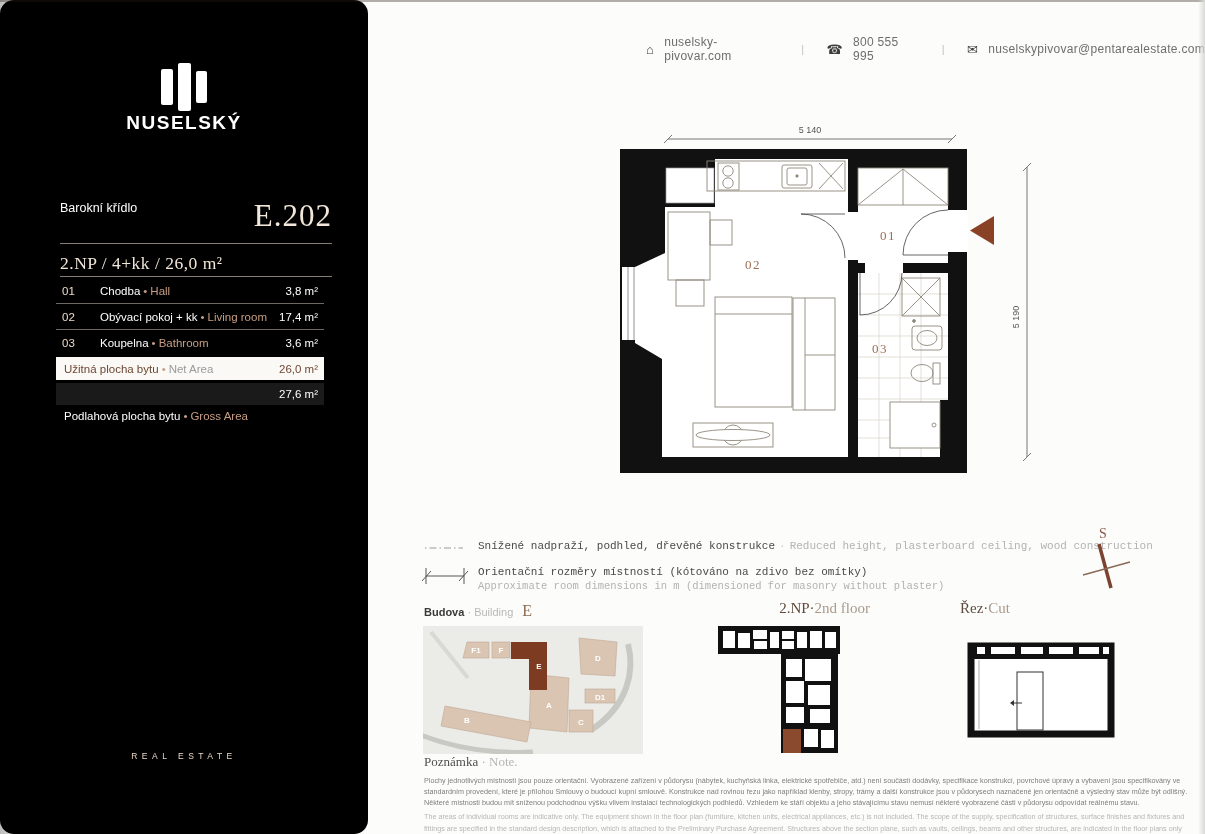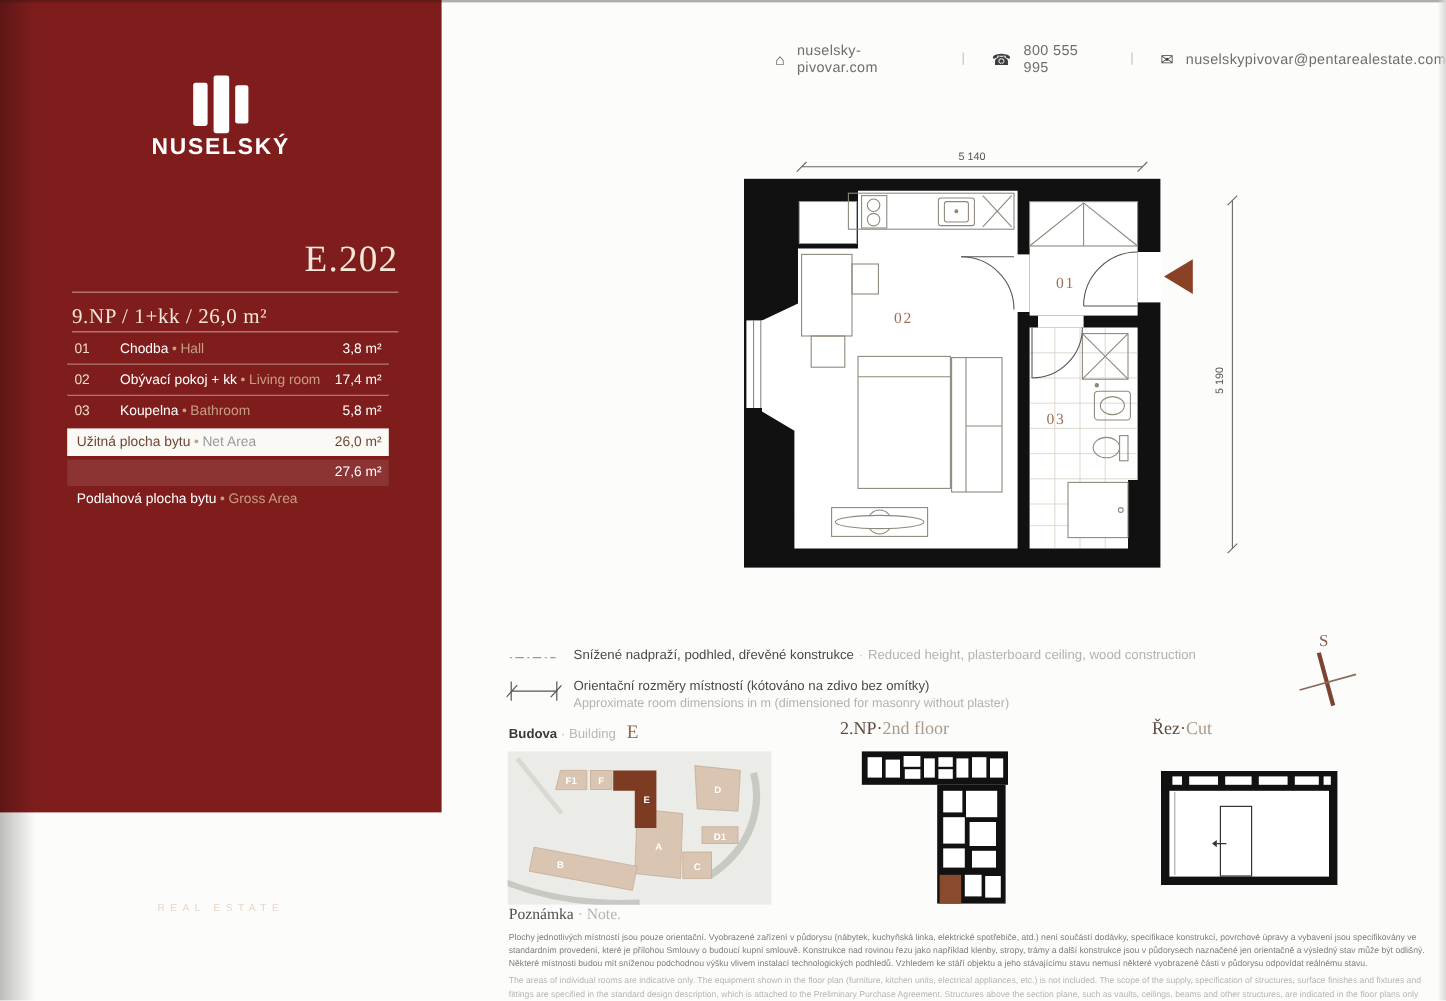--- a/index.html
+++ b/index.html
@@ -6,21 +6,21 @@
   body{font-family:"Liberation Sans",sans-serif;}
   .page{position:relative;width:1205px;height:834px;background:#fcfcfb;overflow:hidden;}
   .abs{position:absolute;}
   .serif{font-family:"Liberation Serif",serif;}
 
   
   .scan-top{left:0;top:0;width:100%;height:2px;background:rgba(40,25,18,.35);z-index:50;}
   .scan-right{right:0;top:0;width:7px;height:100%;background:linear-gradient(to right,rgba(255,255,255,0),#d9d9d6);z-index:50;}
 
   
-  .sidebar{left:0;top:0;width:368px;height:677px;background:#7f1d1d;color:#fff;}
+  .sidebar{left:0;top:0;width:368px;height:834px;background:#000000;color:#fff;border-radius:14px;}
   .sidebar-shade{left:0;top:0;width:30px;height:834px;background:linear-gradient(to right,rgba(0,0,0,.25),rgba(0,0,0,0));}
   .logo-bars{left:0;top:62px;width:368px;display:flex;justify-content:center;align-items:center;gap:5px;height:50px;}
   .bar{background:#fff;border-radius:2px;}
   .bar1{width:12px;height:36px;}
   .bar2{width:13px;height:48px;}
   .bar3{width:11px;height:32px;}
   .brand{left:0;top:112px;width:368px;text-align:center;font-weight:bold;font-size:19px;letter-spacing:1.5px;line-height:1.18;color:#fff;}
   .unit-block{left:60px;top:201px;width:272px;}
   .unit-left{font-size:12.5px;line-height:1.25;}
   .unit-left .cz{color:#fff;font-weight:bold;}
@@ -50,21 +50,21 @@
   .penta .nm{font-size:21px;font-weight:bold;letter-spacing:4px;color:#fff;}
   .penta .sub{font-size:8.5px;letter-spacing:4.5px;color:#e8d7c6;margin-top:3px;}
 
   
   .contact{left:646px;top:35px;display:flex;align-items:center;font-size:12px;color:#6e6e6e;letter-spacing:.3px;}
   .contact .icon{font-size:13px;color:#3d3d3d;margin-right:10px;}
   .contact .div{color:#c2c2c2;margin:0 22px;font-size:11px;}
   .contact a{color:#6e6e6e;text-decoration:none;}
 
   
-  .legend-row{font-size:11px;color:#4a4a4a;}
+  .legend-row{font-size:11px;color:#4a4a4a;font-family:Liberation Mono, monospace;}
   .legend-row .en{color:#b3b3b3;}
   .legend-sep{color:#c9c9c9;padding:0 4px;}
   .legend2-en{font-size:10.5px;color:#b3b3b3;margin-top:2px;}
 
   
   .phead{font-size:15px;color:#5f4c3f;}
   .phead .lite{color:#a9998b;}
   .bud-head{font-size:11px;color:#3a3a3a;font-weight:bold;}
   .bud-head .lite{color:#b8b8b8;font-weight:normal;}
   .bud-head .bigE{font-family:"Liberation Serif",serif;font-size:16px;color:#8a6a52;font-weight:normal;margin-left:6px;}
@@ -92,43 +92,44 @@
       <div class="bar bar1"></div>
       <div class="bar bar2"></div>
       <div class="bar bar3"></div>
     </div>
     <div class="abs brand">
       <div>NUSELSKÝ</div>
     </div>
 
     <div class="abs unit-block">
       <div class="unit-left">
+        <div>Barokní křídlo</div>
       </div>
       <div class="unit-code serif">E.202</div>
     </div>
     <div class="abs rule rule-a"></div>
 
-    <div class="abs summary serif">9.NP / 1+kk / 26,0 m²</div>
+    <div class="abs summary serif">2.NP / 4+kk / 26,0 m²</div>
     <div class="abs rule rule-b"></div>
 
     <div class="abs rtable">
       <div class="rrow bordered">
         <span class="rnum">01</span>
         <span class="rname"><span class="cz">Chodba</span><span class="bullet">•</span><span class="en">Hall</span></span>
         <span class="rval">3,8 m²</span>
       </div>
       <div class="rrow bordered">
         <span class="rnum">02</span>
         <span class="rname"><span class="cz">Obývací pokoj + kk</span><span class="bullet">•</span><span class="en">Living room</span></span>
         <span class="rval">17,4 m²</span>
       </div>
       <div class="rrow">
         <span class="rnum">03</span>
         <span class="rname"><span class="cz">Koupelna</span><span class="bullet">•</span><span class="en">Bathroom</span></span>
-        <span class="rval">5,8 m²</span>
+        <span class="rval">3,6 m²</span>
       </div>
       <div class="total-net">
         <span class="lbl"><span>Užitná plocha bytu</span><span class="bullet">•</span><span class="en">Net Area</span></span>
         <span class="rval">26,0 m²</span>
       </div>
       <div class="total-gross">
         <span class="lbl"><span>Podlahová plocha bytu</span><span class="bullet">•</span><span class="en">Gross Area</span></span>
         <span class="rval">27,6 m²</span>
       </div>
     </div>
@@ -303,21 +304,21 @@
     <text class="ser" x="25" y="20" font-size="14" fill="#8a5b48" text-anchor="middle">S</text>
     <line x1="21" y1="26" x2="33" y2="70" stroke="#7c4330" stroke-width="3.5"></line>
     <line x1="5" y1="57" x2="52" y2="44" stroke="#8a6a58" stroke-width="1.5"></line>
   </svg>
 
   <div class="abs bud-head" style="left:424px;top:602px">
     <span>Budova</span>
     <span class="lite"> <span>·</span> <span>Building</span></span>
     <span class="bigE">E</span>
   </div>
-  <div class="abs phead serif" style="left:700px;top:600px;width:170px;text-align:left">
+  <div class="abs phead serif" style="left:700px;top:600px;width:170px;text-align:right">
     <span>2.NP</span><span>·</span><span class="lite">2nd floor</span>
   </div>
   <div class="abs phead serif" style="left:960px;top:600px;width:160px;text-align:left">
     <span>Řez</span><span>·</span><span class="lite">Cut</span>
   </div>
 
   <svg class="abs" style="left:423px;top:626px" width="220" height="128" viewBox="0 0 220 128">
     <rect x="0" y="0" width="220" height="128" fill="#ebebe8"></rect>
     <path d="M205,18 C212,45 205,80 168,104" stroke="#c9c9c4" stroke-width="6" fill="none"></path>
     <path d="M-5,108 C30,122 70,128 110,126" stroke="#c9c9c4" stroke-width="5" fill="none"></path>

